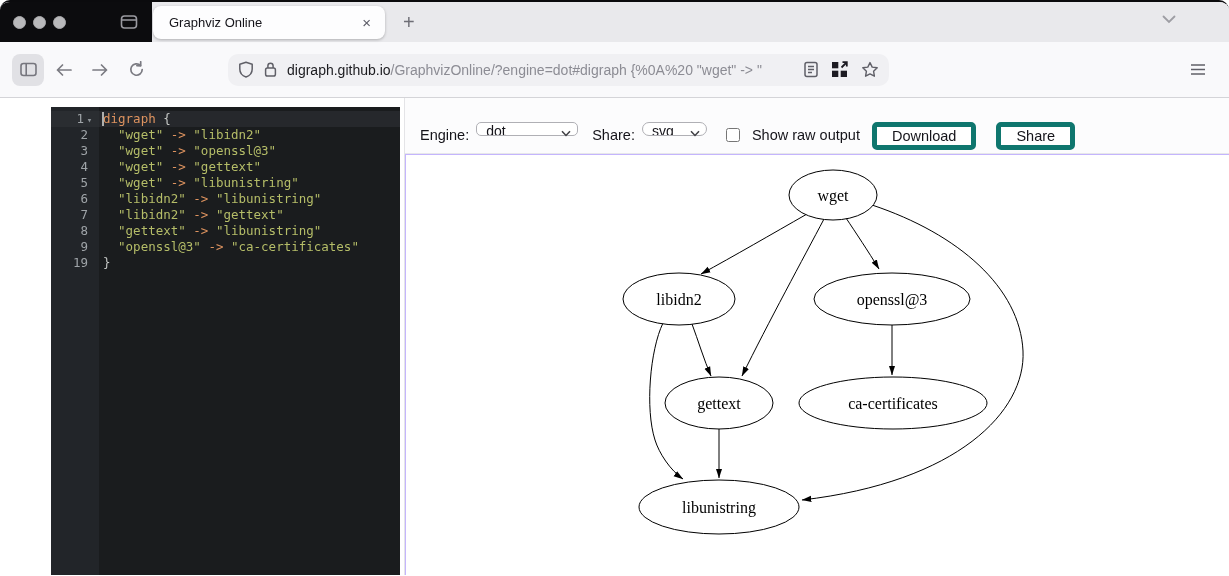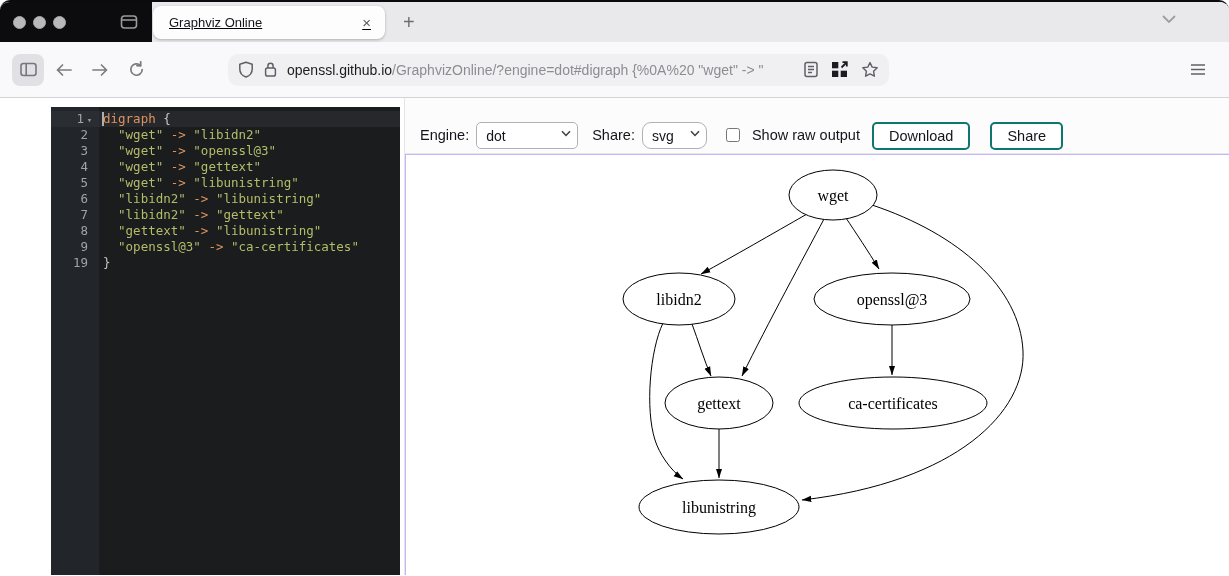--- a/index.html
+++ b/index.html
@@ -10,21 +10,21 @@
             border-top:2px solid #0b0b0d; background:#fff; }
 
   
   .tabbar { height:40px; background:#e9e9ec; display:flex; align-items:center; position:relative; }
   .titlebar-dark { width:152px; height:40px; background:#0c0c0e; display:flex; align-items:center;
                    padding:0 14px 0 13px; flex:none; }
   .traffic { display:flex; gap:7px; align-items:center; }
   .traffic span { width:13px; height:13px; border-radius:50%; background:#b9b9bb; border:1px solid #a9a9ab; display:block; }
   .ffview { margin-left:auto; display:flex; align-items:center; }
   .tab { margin-left:1px; width:232px; height:33px; background:#fdfdfe; border-radius:8px;
-         box-shadow:0 1px 3px rgba(0,0,0,.25); display:flex; align-items:center; padding:0 10px 0 16px;text-decoration:underline; }
+         box-shadow:0 1px 3px rgba(0,0,0,.25); display:flex; align-items:center; padding:0 10px 0 16px; }
   .tab-title { font-size:13px; color:#15141a; flex:1; white-space:nowrap; overflow:hidden; }
   .tab-close { color:#5b5b66; font-size:15px; line-height:1; padding:2px 4px; border-radius:4px; cursor:default; }
   .newtab { margin-left:10px; color:#6e6e76; font-size:20px; font-weight:300; padding:0 8px; line-height:1; }
   .tab-chevron { position:absolute; right:53px; top:13px; }
 
   
   .navbar { height:56px; background:#f9f9fb; border-bottom:1px solid #d4d4d8; display:flex; align-items:center; padding:0 12px; }
   .nav-btn { width:32px; height:32px; border-radius:8px; display:flex; align-items:center; justify-content:center; flex:none; }
   .nav-btn.highlight { background:#e1e1e5; }
   .nav-btn + .nav-btn { margin-left:4px; }
@@ -58,27 +58,27 @@
   .tok-operator { color:#de935f; }
   .tok-plain { color:#c5c8c6; }
   .cursor { position:absolute; left:3px; top:1px; width:2px; height:14px; background:#aeafad; }
 
   
   .rightpanel { position:absolute; left:404px; top:0; right:0; bottom:0; border-left:1px solid #e4e4e7; background:#c4b5fd; }
   .options { height:56px; border-bottom:1px solid #e7e7ea; background:#fcfcfd;
              display:flex; align-items:flex-start; padding:24px 0 0 15px; }
   .opt-label { font-size:14.5px; color:#15141a; line-height:27px; flex:none; }
   .sel-wrap { position:relative; flex:none; margin-left:7px; }
-  .sel-wrap select { appearance:none; -webkit-appearance:none; height:27px; border:1px solid #b0b0b5; border-radius:5px;
+  .sel-wrap select { appearance:none; -webkit-appearance:none; height:14px; border:1px solid #b0b0b5; border-radius:5px;
                      background:#fff; font-size:14px; color:#15141a; padding:0 22px 0 9px; font-family:inherit; }
   .sel-wrap .sel-chev { position:absolute; right:7px; top:8px; pointer-events:none; }
   .fmt-label { margin-left:14px; }
   .raw-check { margin-left:19px; width:14px; height:14px; margin-top:6px; accent-color:#fff; flex:none; }
   .raw-label { margin-left:9px; font-size:14.5px; color:#15141a; line-height:27px; flex:none; }
-  .tool-btn { margin-left:12px; height:28px; padding:0 15px; background:#fff; border:2px solid #0f766e; border-radius:5px;
+  .tool-btn { margin-left:12px; height:28px; padding:0 15px; background:#fff; border:5px solid #0f766e; border-radius:5px;
               font-size:14.5px; color:#15141a; font-family:inherit; flex:none; }
   .tool-btn.share { margin-left:20px; }
 
   .graph-area { position:absolute; left:1px; top:57px; right:0; bottom:0; background:#fff; }
   .graph-area svg { display:block; }
   .gnode ellipse { fill:#ffffff; stroke:#000; stroke-width:1; }
   .gnode text { font-family:"Liberation Serif",serif; font-size:16px; fill:#000; text-anchor:middle; }
   .gedge { fill:none; stroke:#000; stroke-width:1; }
 
   .icon { display:block; }
@@ -141,21 +141,21 @@
     <div class="url-pill">
       <span class="url-icons-left">
         <svg class="icon" width="16" height="17" viewBox="0 0 16 17">
           <path d="M8 1.2 L14.2 3.2 V8 C14.2 12.2 11.4 14.9 8 16 C4.6 14.9 1.8 12.2 1.8 8 V3.2 Z" fill="none" stroke="#5f5f67" stroke-width="1.5" stroke-linejoin="round"></path>
         </svg>
         <svg class="icon" width="15" height="17" viewBox="0 0 15 17">
           <rect x="2.6" y="7" width="9.8" height="8" rx="1.8" fill="none" stroke="#5f5f67" stroke-width="1.5"></rect>
           <path d="M4.9 7 V4.8 a2.6 2.6 0 0 1 5.2 0 V7" fill="none" stroke="#5f5f67" stroke-width="1.5"></path>
         </svg>
       </span>
-      <span class="url-text"><span class="url-domain">openssl.github.io</span><span class="url-path">/GraphvizOnline/?engine=dot#digraph {%0A%20 "wget" -&gt; "</span></span>
+      <span class="url-text"><span class="url-domain">digraph.github.io</span><span class="url-path">/GraphvizOnline/?engine=dot#digraph {%0A%20 "wget" -&gt; "</span></span>
       <span class="url-icons-right">
         <svg class="icon" width="14" height="17" viewBox="0 0 14 17">
           <rect x="1" y="1.5" width="12" height="14" rx="2" fill="none" stroke="#5f5f67" stroke-width="1.5"></rect>
           <line x1="4" y1="5.5" x2="10" y2="5.5" stroke="#5f5f67" stroke-width="1.4"></line>
           <line x1="4" y1="8.5" x2="10" y2="8.5" stroke="#5f5f67" stroke-width="1.4"></line>
           <line x1="4" y1="11.5" x2="8" y2="11.5" stroke="#5f5f67" stroke-width="1.4"></line>
         </svg>
         <svg class="icon" width="17" height="17" viewBox="0 0 17 17">
           <rect x="1" y="1" width="6.3" height="6.3" fill="#1c1b22"></rect>
           <rect x="1" y="9.7" width="6.3" height="6.3" fill="#1c1b22"></rect>

